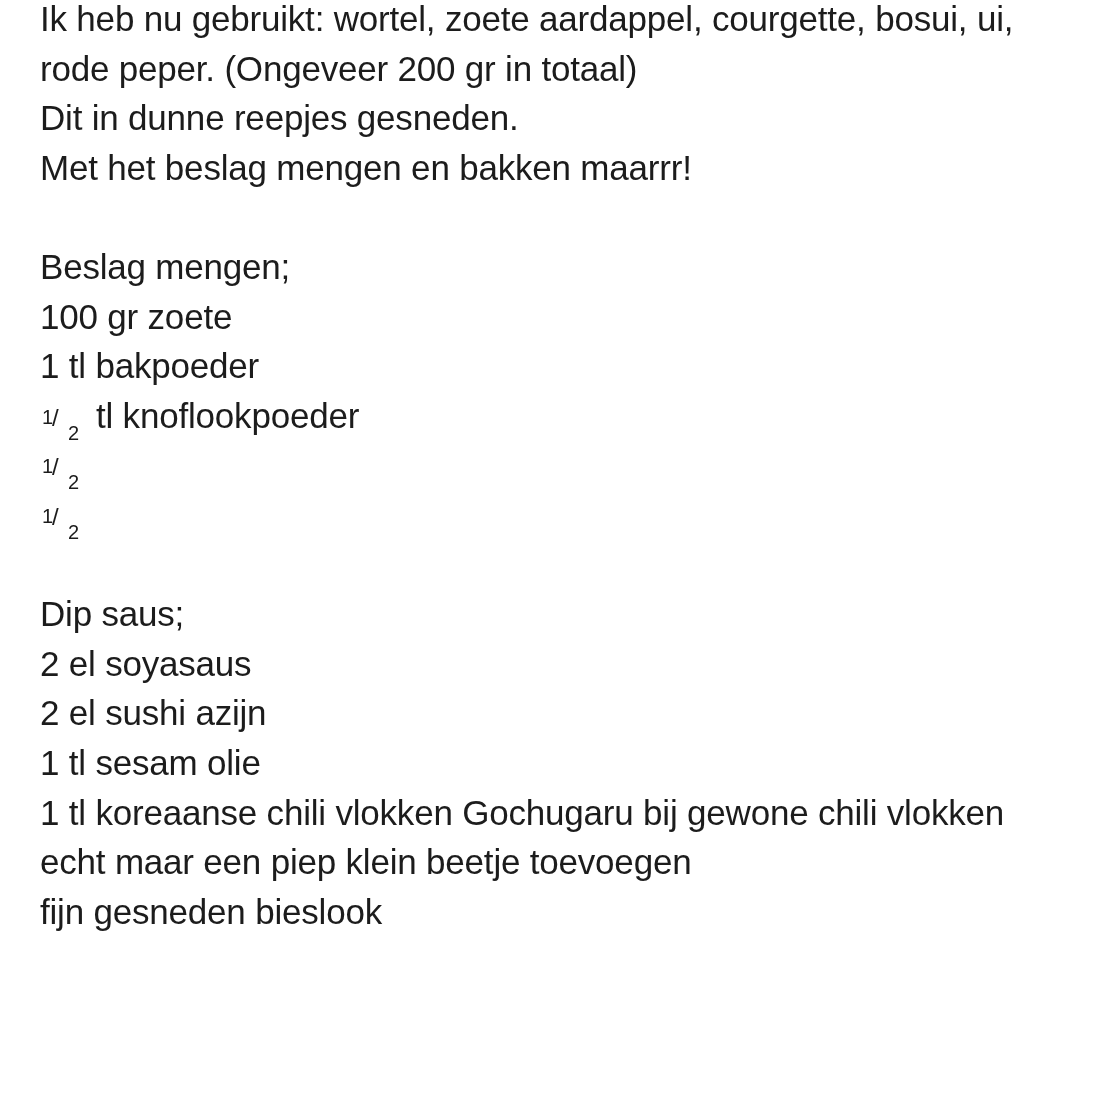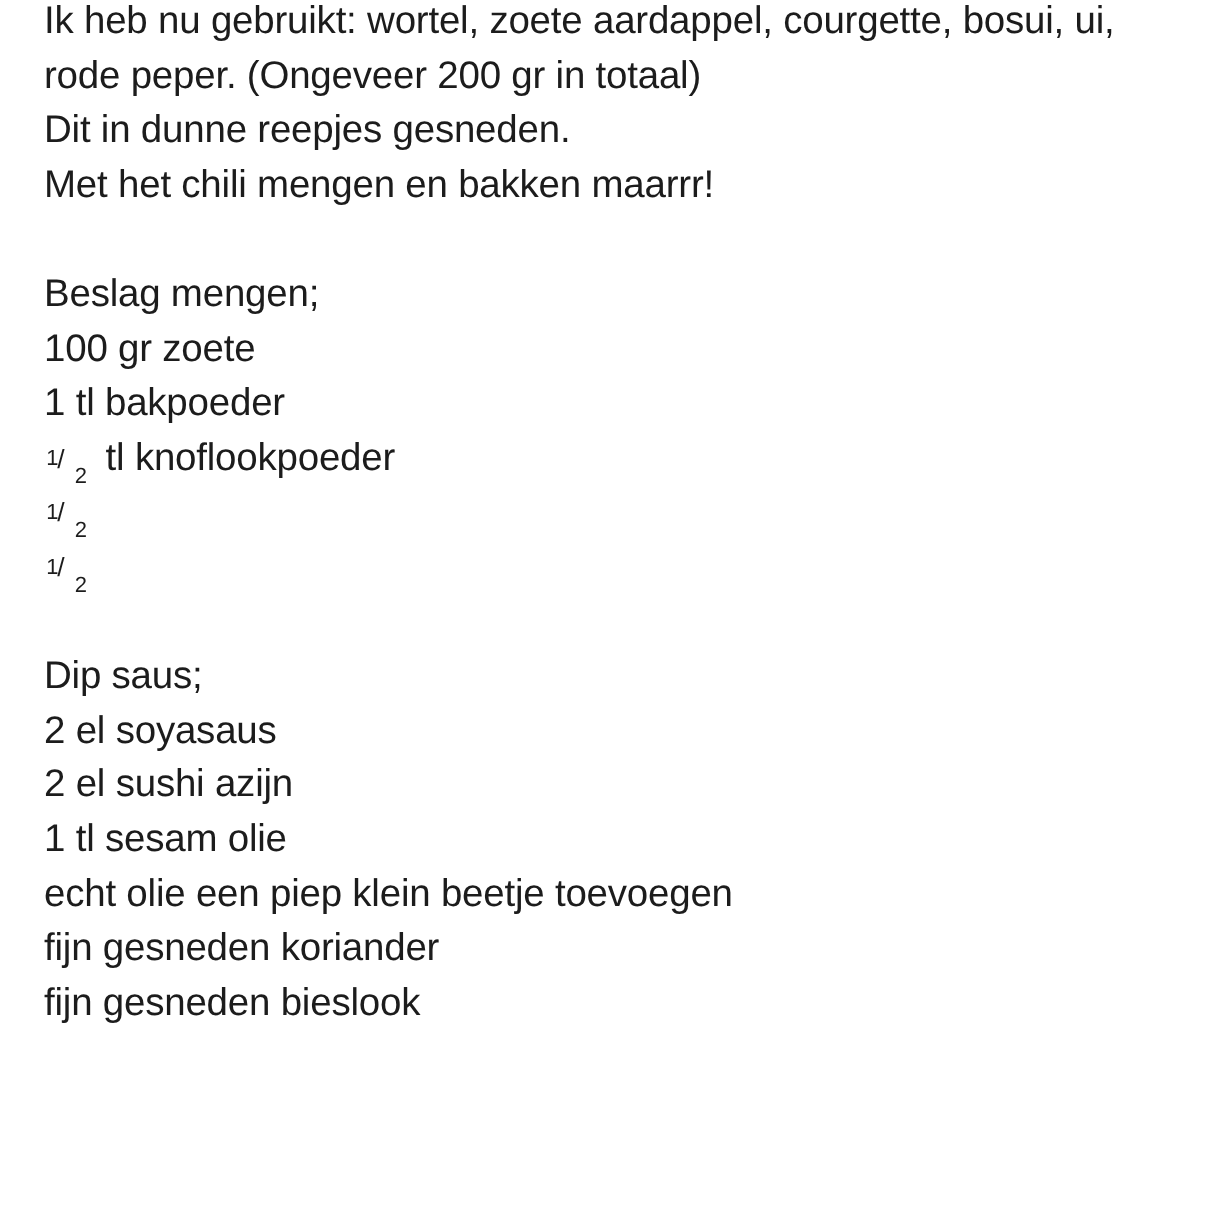--- a/index.html
+++ b/index.html
@@ -57,21 +57,21 @@
     }
     .frac-text { vertical-align: top; text-align: center; }
   </style>
 </head>
 <body>
 
 <div class="doc">
   <div class="line">Ik heb nu gebruikt: wortel, zoete aardappel, courgette, bosui, ui,</div>
   <div class="line">rode peper. (Ongeveer 200 gr in totaal)</div>
   <div class="line">Dit in dunne reepjes gesneden.</div>
-  <div class="line">Met het chili mengen en bakken maarrr!</div>
+  <div class="line">Met het beslag mengen en bakken maarrr!</div>
 
   <div class="blank"></div>
 
   <div class="line">Beslag mengen;</div>
   <div class="line">100 gr zoete</div>
   <div class="line">1 tl bakpoeder</div>
 
   <div class="line">
     <span class="frac">
       <span class="num">1</span>
@@ -93,16 +93,16 @@
       <span class="den">2</span>
     </span>
   </div>
 
   <div class="blank"></div>
 
   <div class="line">Dip saus;</div>
   <div class="line">2 el soyasaus</div>
   <div class="line">2 el sushi azijn</div>
   <div class="line">1 tl sesam olie</div>
-  <div class="line">echt olie een piep klein beetje toevoegen</div>
-  <div class="line">fijn gesneden koriander</div>
+  <div class="line">1 tl koreaanse chili vlokken Gochugaru bij gewone chili vlokken</div>
+  <div class="line">echt maar een piep klein beetje toevoegen</div>
   <div class="line">fijn gesneden bieslook</div>
 </div>
 
 </body></html>

